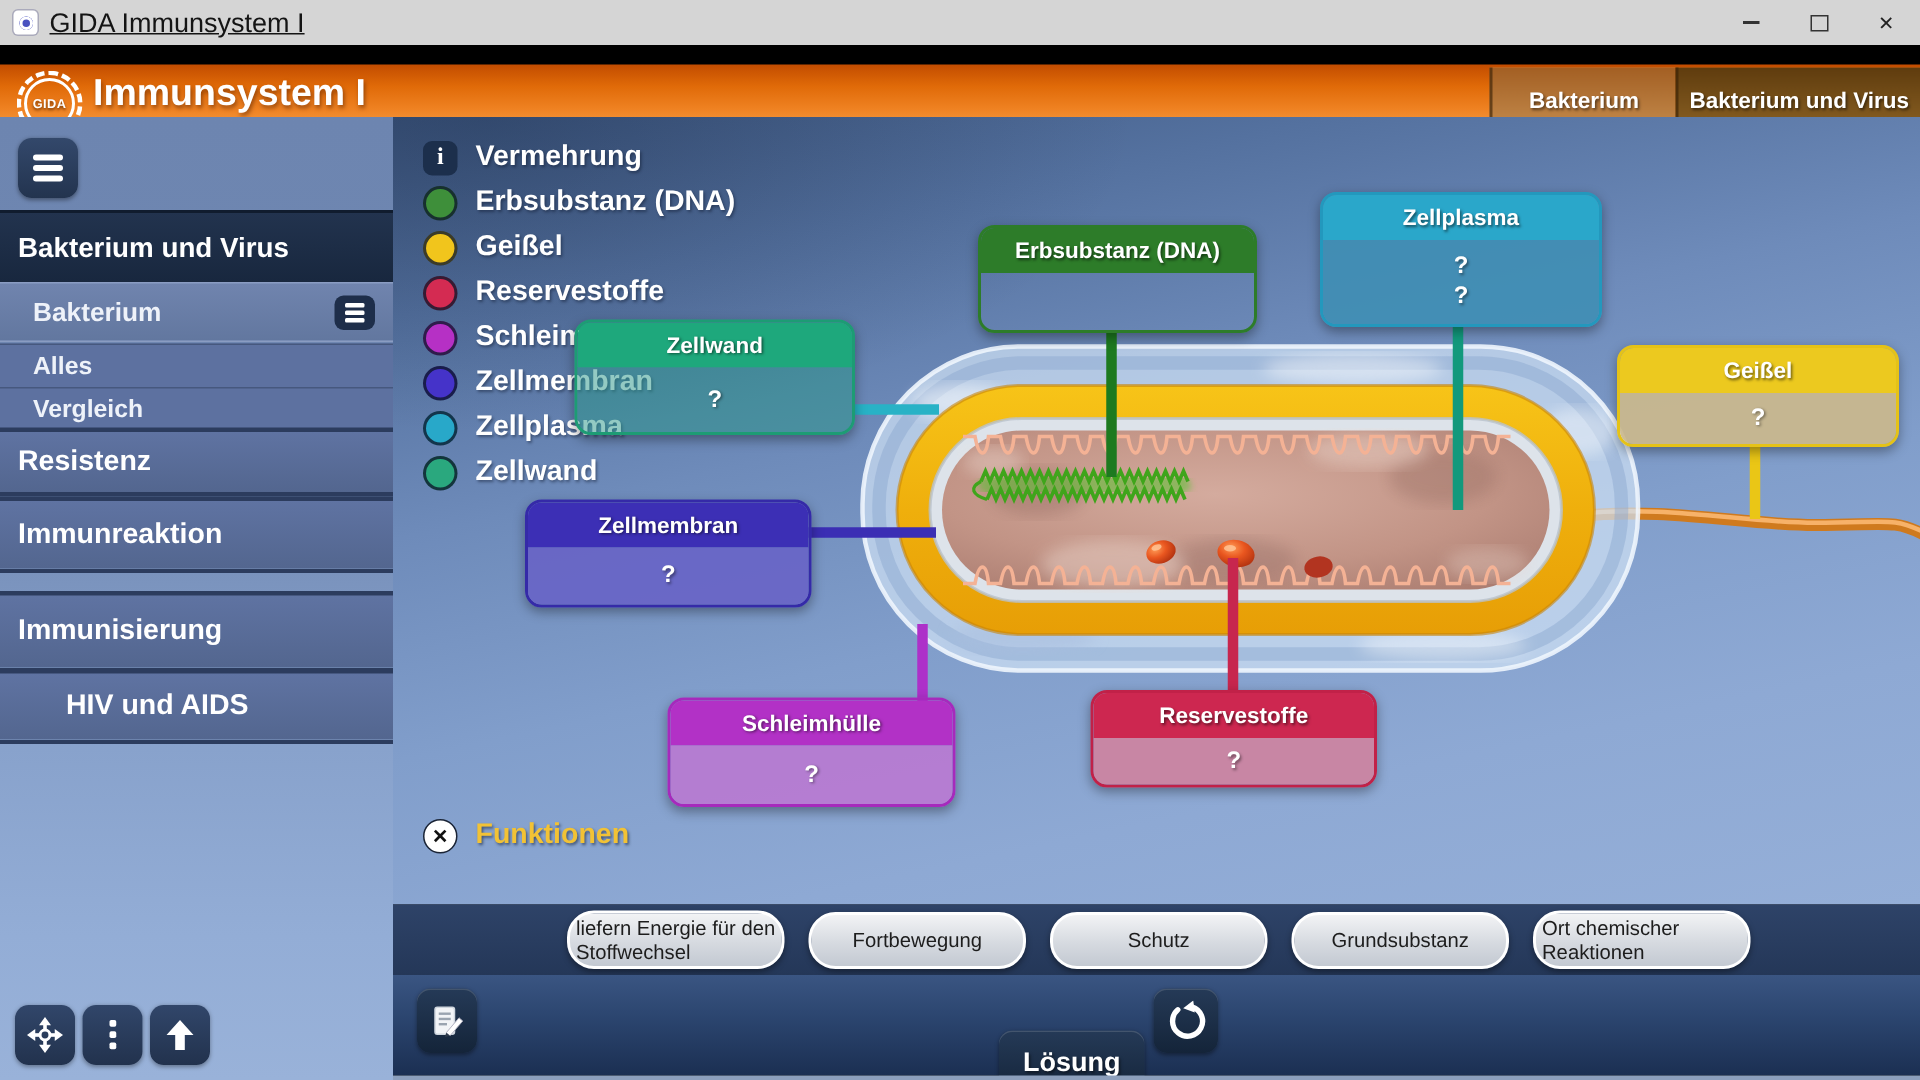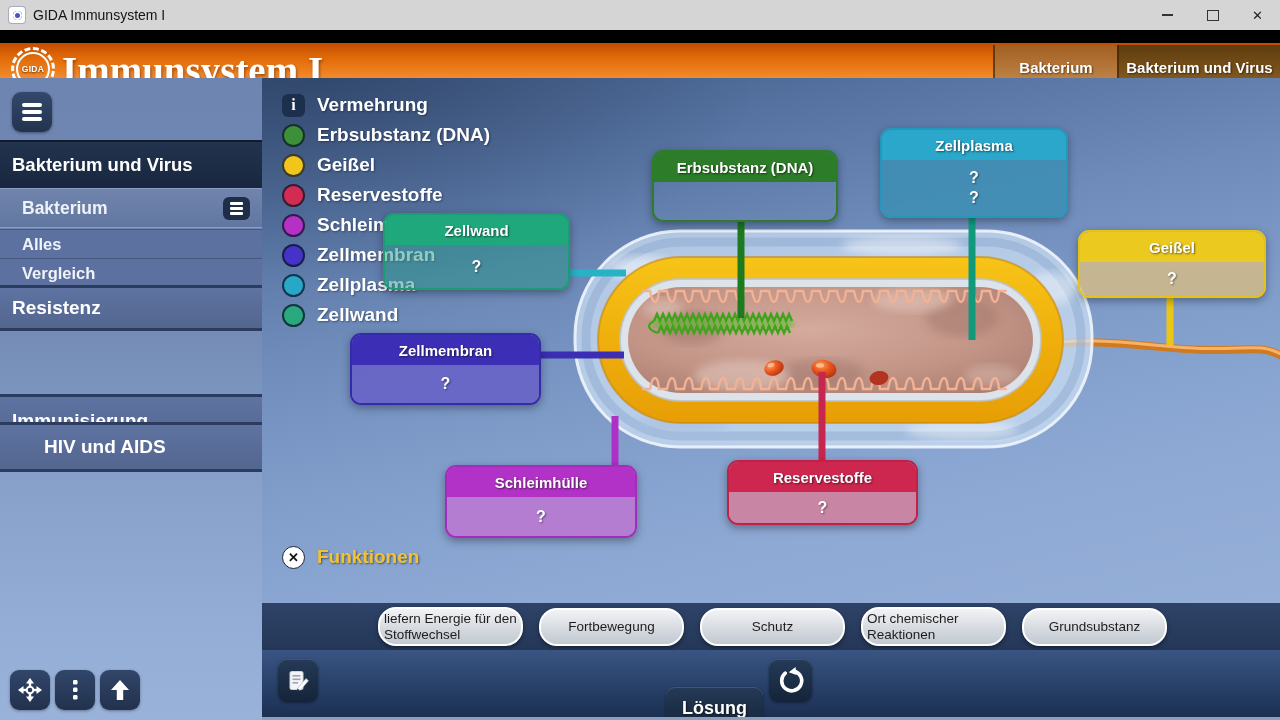--- a/index.html
+++ b/index.html
@@ -5,36 +5,36 @@
   html,body{margin:0;padding:0;background:#000;}
   #app{position:relative;width:1280px;height:720px;overflow:hidden;
        font-family:"Liberation Sans",sans-serif;-webkit-font-smoothing:antialiased;}
   
   .titlebar{position:absolute;left:0;top:0;width:1280px;height:30px;background:#d5d5d5;
             display:flex;align-items:center;}
   .appicon{width:16px;height:16px;margin:0 8px 0 9px;border-radius:3px;background:#fff;
            display:flex;align-items:center;justify-content:center;box-shadow:0 0 0 1px #aab;}
   .appicon i{display:block;width:9px;height:9px;border-radius:50%;background:#4a52c0;
              box-shadow:inset 0 0 0 2px #fff,inset 0 0 0 3px #4a52c0;}
-  .apptitle{font-size:14px;color:#141414;}
+  .apptitle{font-size:18px;color:#141414;text-decoration:underline;}
   .wincontrols{position:absolute;right:0;top:0;height:30px;display:flex;}
   .winbtn{width:45px;height:30px;display:flex;align-items:center;justify-content:center;cursor:default;}
   .glyph-min{width:11px;height:2px;background:#333;}
   .glyph-max{width:10px;height:9px;border:1.5px solid #333;}
   .glyph-close{font-size:13px;color:#222;line-height:1;}
   
   .banner{position:absolute;left:0;top:30px;width:1280px;height:48px;
           background:linear-gradient(180deg,#c24c00 0%,#e06a08 30%,#ef8222 62%,#f7a44e 100%);margin-top:13px;}
   .gear{position:absolute;left:11px;top:4px;width:38px;height:38px;border-radius:50%;
         border:3px dashed #fff;display:flex;align-items:center;justify-content:center;}
   .gear b{display:flex;align-items:center;justify-content:center;width:30px;height:30px;border-radius:50%;
         border:2.5px solid #fff;font-size:8.5px;color:#fff;letter-spacing:.3px;
         text-shadow:0 1px 2px rgba(90,40,0,.9);}
-  .banner-title{position:absolute;left:62px;top:5px;font-size:39px;font-weight:bold;color:#fff;
-        text-shadow:1px 2px 3px rgba(80,30,0,.55);font-family:Liberation Serif, serif;}
+  .banner-title{position:absolute;left:62px;top:5px;font-size:25px;font-weight:bold;color:#fff;
+        text-shadow:1px 2px 3px rgba(80,30,0,.55);}
   .tabs{position:absolute;right:0;top:2px;height:46px;display:flex;}
   .tab{height:46px;display:flex;align-items:center;justify-content:center;text-align:center;
        color:#fff;font-weight:bold;font-size:15px;line-height:1.15;
        text-shadow:1px 1px 2px rgba(0,0,0,.55);border-left:2px solid rgba(58,34,6,.65);cursor:pointer;}
   .tab-normal{width:122px;background:linear-gradient(180deg,#a35f23 0%,#c78f50 100%);}
   .tab-active{width:157px;background:linear-gradient(180deg,#5f3c0e 0%,#8e6425 100%);
               padding:0 2px;}
   
   .bodywrap{position:absolute;left:0;top:78px;width:1280px;height:642px;display:flex;}
   
@@ -60,21 +60,21 @@
   .listicon{position:absolute;right:12px;top:8px;width:27px;height:23px;border-radius:6px;
             background:#1e2e4a;display:flex;flex-direction:column;align-items:center;
             justify-content:center;gap:2.5px;}
   .listicon span{display:block;width:13px;height:2.5px;border-radius:1px;background:#fff;}
   .section{display:flex;align-items:center;padding-left:12px;box-sizing:border-box;color:#fff;
            font-weight:bold;font-size:19px;cursor:pointer;
            background:linear-gradient(180deg,#5f73a2 0%,#53668f 100%);}
   .sec-0{top:210px;height:40px;}
   .sec-1{top:256px;height:45px;}
   .sec-2{top:319px;height:48px;}
-  .sec-3{top:347px;height:44px;padding-left:44px;}
+  .sec-3{top:371px;height:44px;padding-left:44px;}
   .section,.sec-sepped{box-shadow:0 -3px 0 #2c3c5e,0 3px 0 #2c3c5e;}
   .side-tools{position:absolute;left:0;top:592px;width:262px;height:40px;}
   .toolbtn{position:absolute;top:0;width:40px;height:40px;border-radius:9px;cursor:pointer;
            background:linear-gradient(180deg,#31466a,#22324d);display:flex;align-items:center;
            justify-content:center;box-shadow:0 1px 3px rgba(0,0,0,.35);}
   
   .main{position:relative;width:1018px;height:642px;flex:none;display:flex;flex-direction:column;}
   .content{position:relative;width:1018px;height:525px;flex:none;overflow:hidden;
      background:
        radial-gradient(620px 300px at 6% 0%,rgba(18,32,58,.30),rgba(18,32,58,0) 70%),
@@ -187,20 +187,21 @@
             <span></span>
           </span>
       </div>
       <div class="side-group sub-item row-virus">
         <span>Alles</span>
       </div>
       <div class="side-group sub-item row-vergleich">
         <span>Vergleich</span>
       </div>
       <div class="side-group section sec-0">Resistenz</div>
+      <div class="side-group section sec-1">Immunreaktion</div>
       <div class="side-group section sec-2">Immunisierung</div>
       <div class="side-group section sec-3">HIV und AIDS</div>
 
       <div class="side-tools">
         <div class="toolbtn" style="left:10px">
           <svg width="26" height="26" viewBox="0 0 26 26">
             <g fill="#fff">
                 <polygon points="13,1 17,6.5 9,6.5"></polygon>
                 <polygon points="13,25 17,19.5 9,19.5"></polygon>
             <polygon points="1,13 6.5,9 6.5,17"></polygon>
@@ -415,22 +416,22 @@
           <div class="co-body">
               <span>?</span>
             </div>
         </div>
       </div>
 
       <div class="answers">
         <div class="pill">liefern Energie für den Stoffwechsel</div>
         <div class="pill">Fortbewegung</div>
         <div class="pill">Schutz</div>
+        <div class="pill">Grundsubstanz</div>
         <div class="pill">Ort chemischer Reaktionen</div>
-        <div class="pill">Grundsubstanz</div>
       </div>
 
       <div class="bottombar">
         <div class="darkbtn editbtn">
           <svg width="24" height="24" viewBox="0 0 24 24">
             <rect x="4" y="2.5" width="13" height="18" rx="1.5" fill="#f2f4f7" stroke="#cfd6de" stroke-width="1"></rect>
             <rect x="6.5" y="6" width="8" height="1.6" fill="#9aa4b0"></rect>
             <rect x="6.5" y="9.5" width="8" height="1.6" fill="#9aa4b0"></rect>
             <rect x="6.5" y="13" width="5.5" height="1.6" fill="#9aa4b0"></rect>
             <polygon points="11.5,19.5 20,9.5 22.5,11.7 14,21.5" fill="#fff" stroke="#aab" stroke-width=".6"></polygon>

